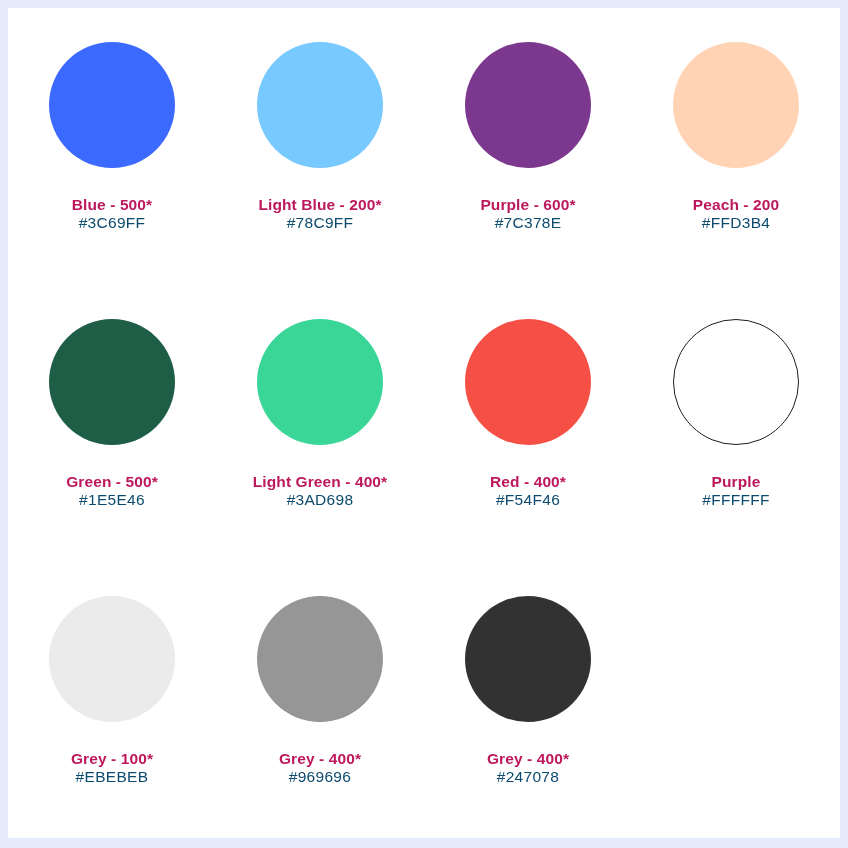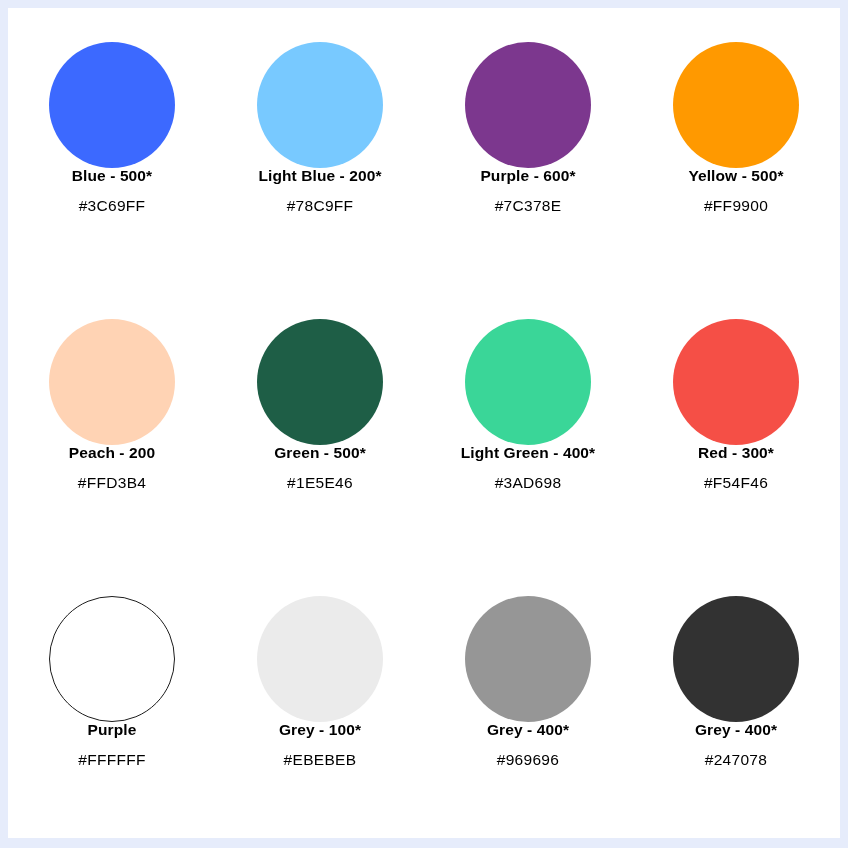--- a/index.html
+++ b/index.html
@@ -39,33 +39,34 @@
     align-items: center;
   }
   .swatch-circle {
     width: 126px;
     height: 126px;
     border-radius: 50%;
     box-sizing: border-box;
     flex: 0 0 auto;
   }
   .swatch-name {
+    margin-top: 29px;
     font-size: 15.5px;
     font-weight: bold;
-    color: #000000;
+    color: #be185d;
     letter-spacing: 0.1px;
     line-height: 1;
     text-align: center;
     white-space: nowrap;
   }
   .swatch-hex {
-    margin-top: 14px;
+    margin-top: 2px;
     font-size: 15.5px;
     font-weight: normal;
-    color: #000000;
+    color: #0c4a6e;
     letter-spacing: 0.3px;
     line-height: 1;
     white-space: nowrap;
   }
 </style>
 </head>
 <body style="background: rgb(230, 236, 251);">
 
 <div id="palette-card" style="background: rgb(255, 255, 255);">
   <div class="swatch-grid">
@@ -81,25 +82,20 @@
       <div class="swatch-name">Light Blue - 200*</div>
       <div class="swatch-hex">#78C9FF</div>
     </div>
 
     <div class="swatch-cell">
       <div class="swatch-circle" style="background: rgb(124, 55, 142); border: none;"></div>
       <div class="swatch-name">Purple - 600*</div>
       <div class="swatch-hex">#7C378E</div>
     </div>
 
-    <div class="swatch-cell">
-      <div class="swatch-circle" style="background: rgb(255, 153, 0); border: none;"></div>
-      <div class="swatch-name">Yellow - 500*</div>
-      <div class="swatch-hex">#FF9900</div>
-    </div>
 
     <div class="swatch-cell">
       <div class="swatch-circle" style="background: rgb(255, 211, 180); border: none;"></div>
       <div class="swatch-name">Peach - 200</div>
       <div class="swatch-hex">#FFD3B4</div>
     </div>
 
     <div class="swatch-cell">
       <div class="swatch-circle" style="background: rgb(30, 94, 70); border: none;"></div>
       <div class="swatch-name">Green - 500*</div>
@@ -107,21 +103,21 @@
     </div>
 
     <div class="swatch-cell">
       <div class="swatch-circle" style="background: rgb(58, 214, 152); border: none;"></div>
       <div class="swatch-name">Light Green - 400*</div>
       <div class="swatch-hex">#3AD698</div>
     </div>
 
     <div class="swatch-cell">
       <div class="swatch-circle" style="background: rgb(245, 79, 70); border: none;"></div>
-      <div class="swatch-name">Red - 300*</div>
+      <div class="swatch-name">Red - 400*</div>
       <div class="swatch-hex">#F54F46</div>
     </div>
 
     <div class="swatch-cell">
       <div class="swatch-circle" style="background: rgb(255, 255, 255); border: 1px solid rgb(28, 28, 28);"></div>
       <div class="swatch-name">Purple</div>
       <div class="swatch-hex">#FFFFFF</div>
     </div>
 
     <div class="swatch-cell">

